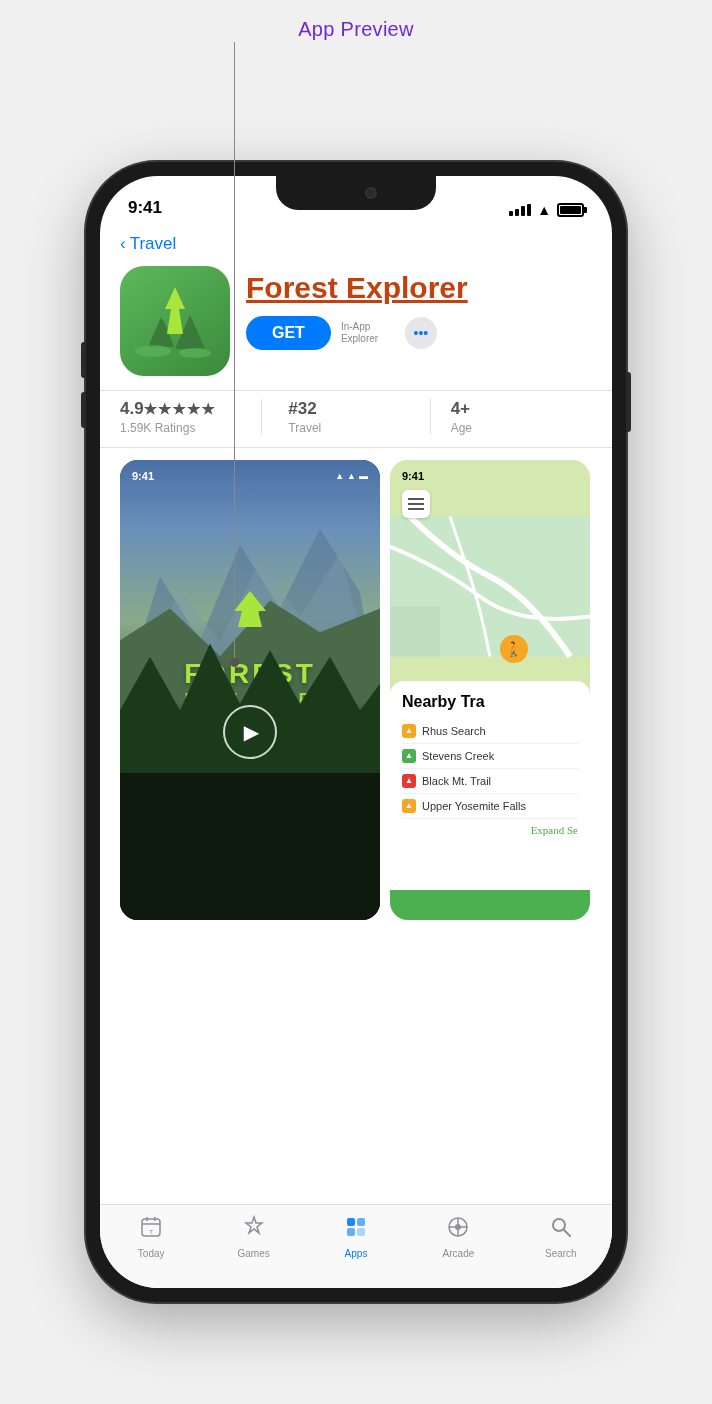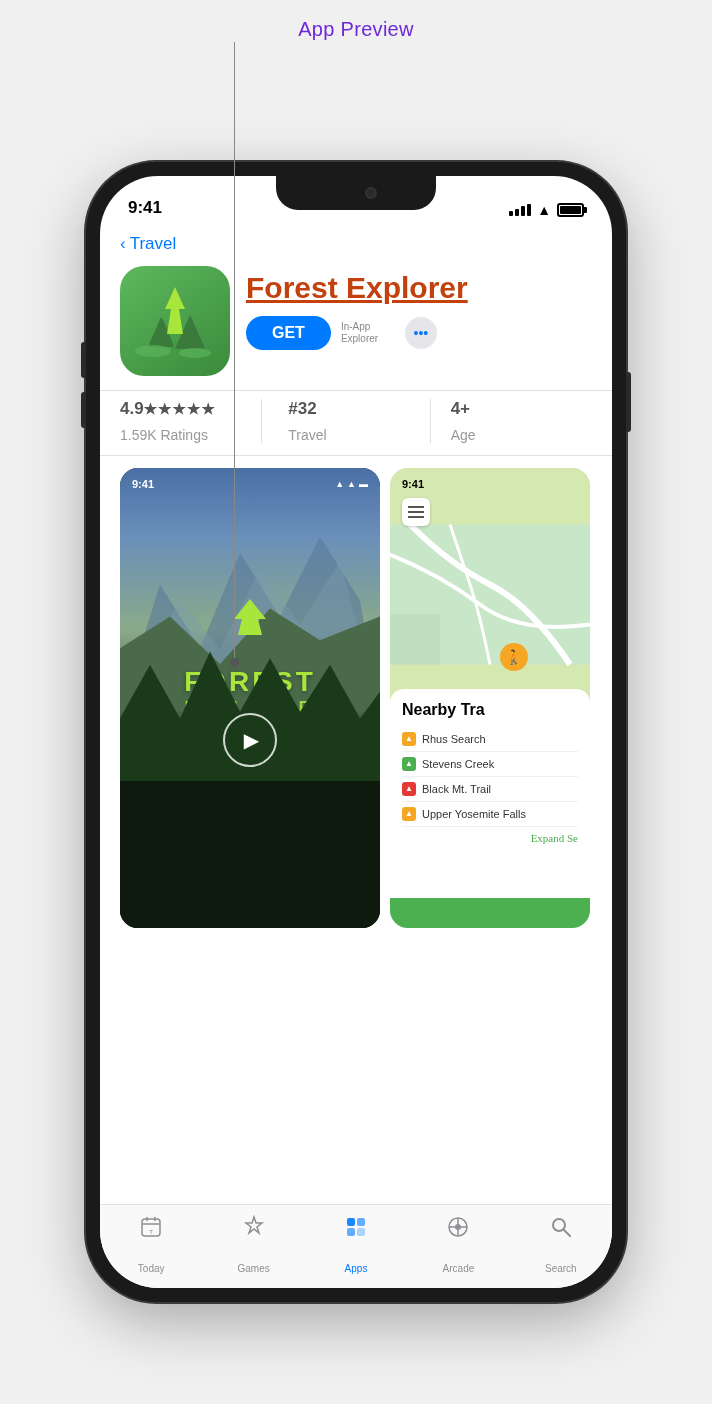--- a/index.html
+++ b/index.html
@@ -280,23 +280,23 @@
     }
     .stat-stars {
       display: flex;
       gap: 1px;
     }
     .star {
       color: #555;
       font-size: 15px;
     }
     .stat-label {
-      font-size: 14px;
+      font-size: 12px;
       color: #999;
-      margin-top: 8px;
+      margin-top: 2px;
     }
     .stat-rank {
       font-size: 17px;
       font-weight: 600;
       color: #555;
     }
     
     .screenshots-area {
       padding: 12px 0;
       display: flex;
@@ -512,21 +512,21 @@
       border-top: 1px solid #e0e0e0;
       display: flex;
       align-items: flex-start;
       padding-top: 10px;
     }
     .tab-item {
       flex: 1;
       display: flex;
       flex-direction: column;
       align-items: center;
-      gap: 18px;
+      gap: 3px;
       cursor: pointer;
     }
     .tab-icon {
       font-size: 24px;
       color: #8e8e93;
     }
     .tab-icon.active {
       color: #007AFF;
     }
     .tab-label {

